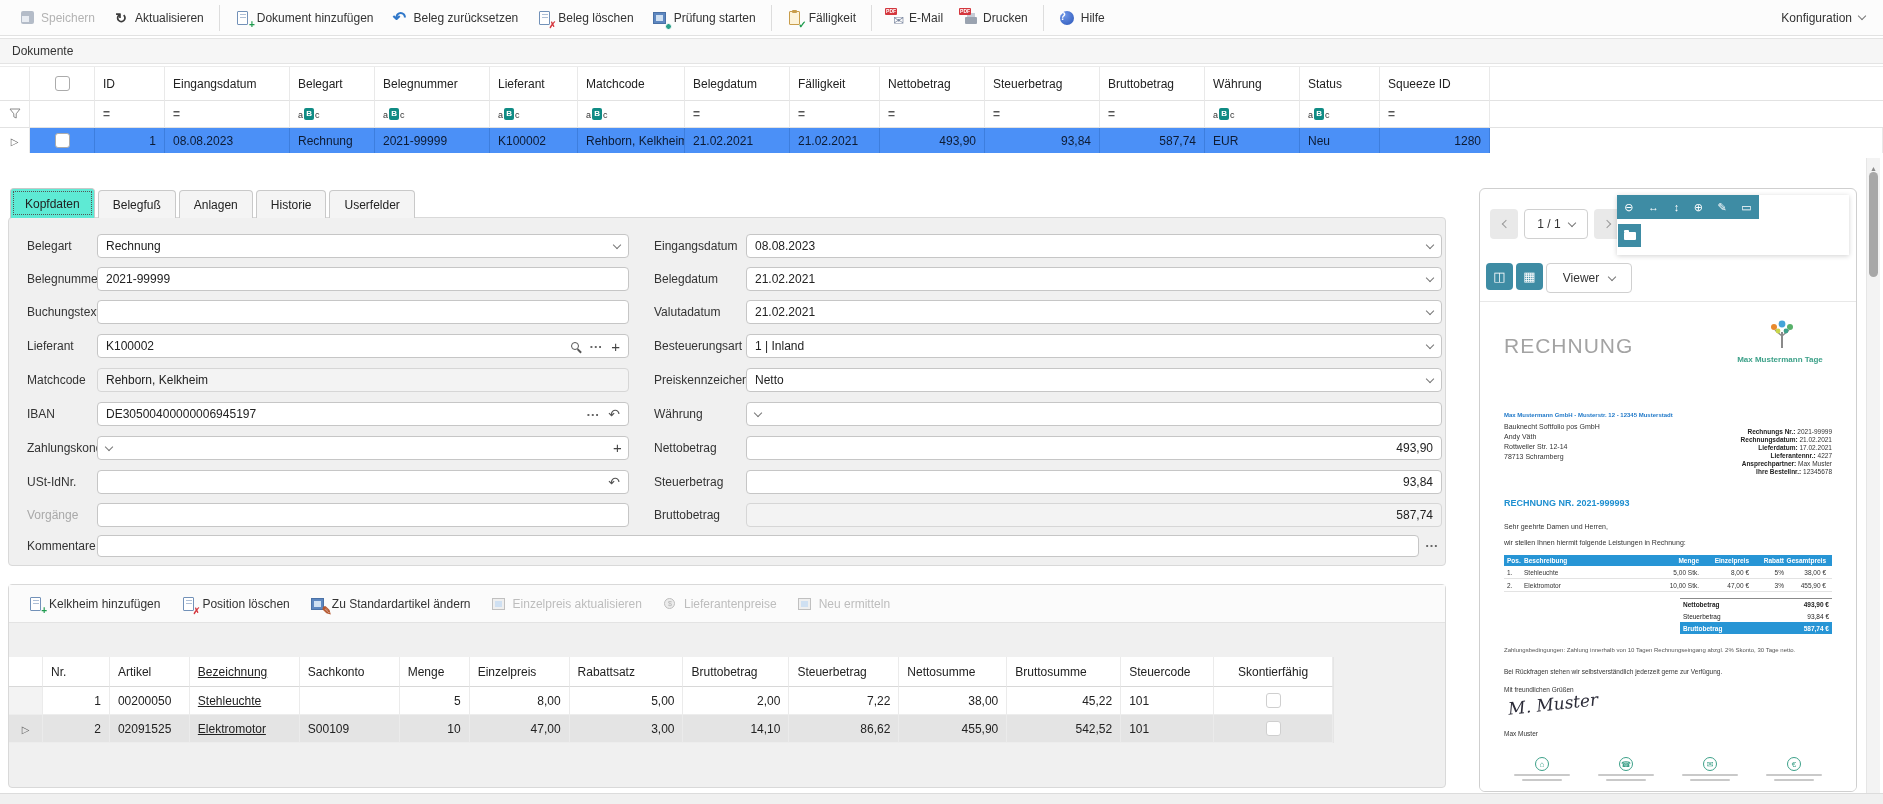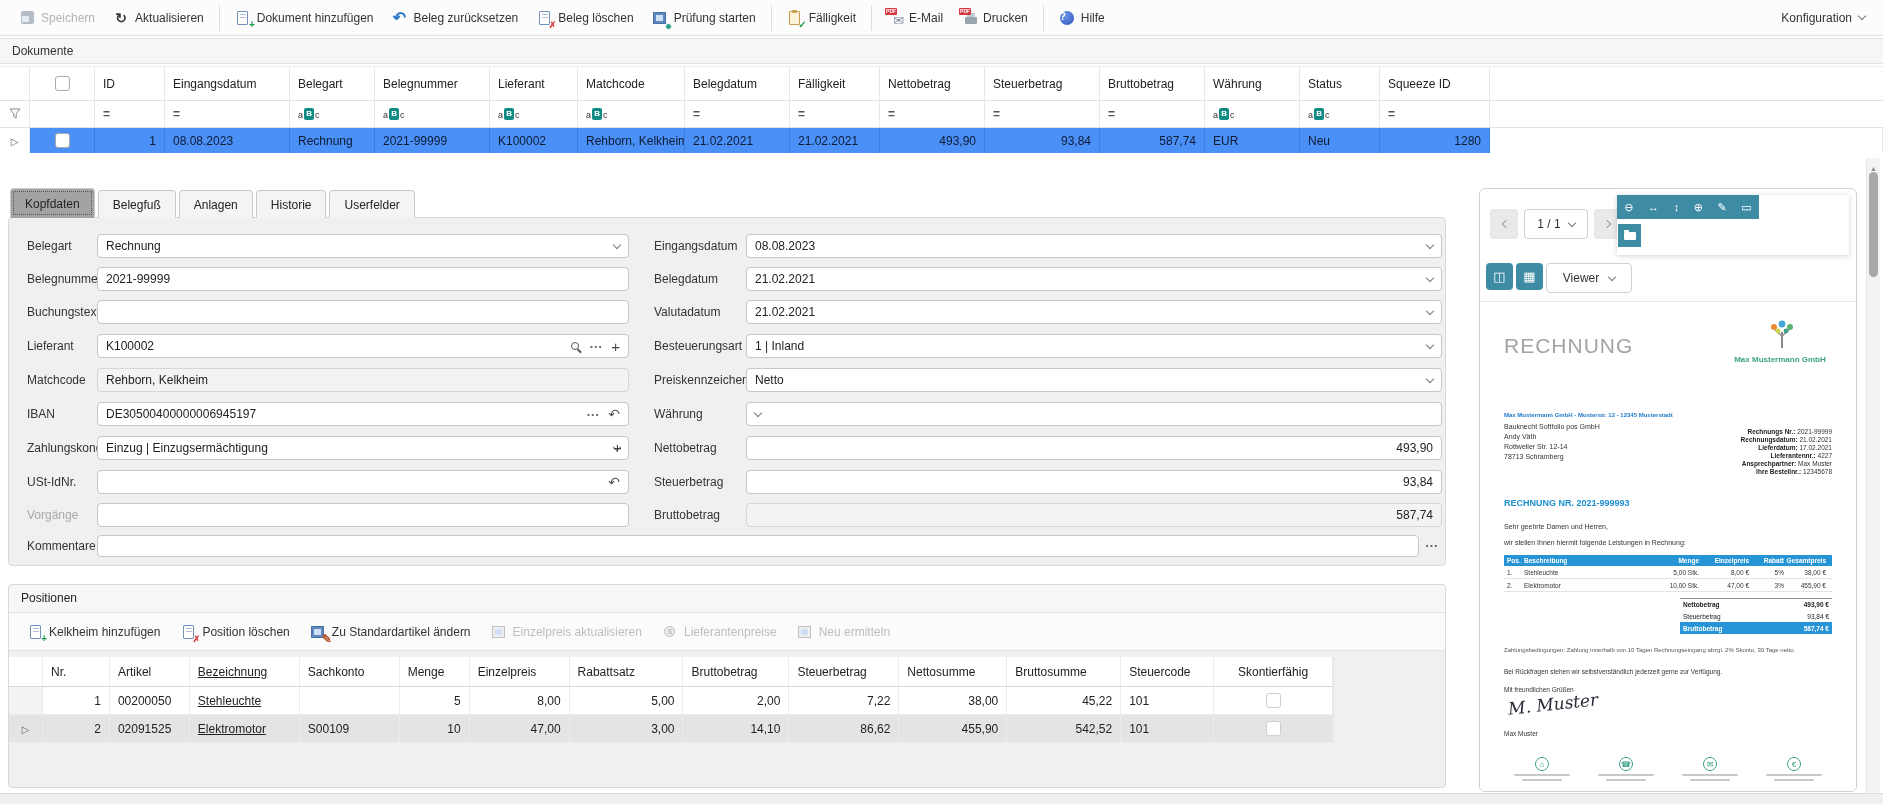--- a/index.html
+++ b/index.html
@@ -60,21 +60,21 @@
   .dcfill{flex:1;border-right:none;}
   .cbx { width:15px; height:15px; background:#fff; border:1px solid #ababab; border-radius:3px; }
   .g-arrow::before { content:"▷"; color:#666; font-size:10px; }
   .abc { display:inline-flex; align-items:flex-end; gap:1px; font-size:9px; color:#333; line-height:1; }
   .abc .bb { background:#0f8b84; color:#fff; font-weight:bold; width:10px; height:12px; display:inline-flex; align-items:center; justify-content:center; border-radius:2px; font-size:8px; }
   .eq { font-size:12px; color:#555; font-weight:bold; }
 
   
   .tabs { position:absolute; left:10px; top:190px; display:flex; align-items:flex-end; height:28px; z-index:3; }
   .tab { height:28px; display:flex; align-items:center; padding:0 14px; background:#f4f4f4; border:1px solid #c9c9c9; border-bottom:none; border-radius:4px 4px 0 0; margin-right:3px; color:#222; }
-  .tab.active { background:#a3a3a3; height:30px; outline:1px dotted #555; outline-offset:-4px; }
+  .tab.active { background:#5eead4; height:30px; outline:1px dotted #555; outline-offset:-4px; }
   .panel { position:absolute; left:8px; width:1438px; background:#f0f0f0; border:1px solid #d9d9d9; border-radius:4px; }
   .panel.kopf { top:217px; height:349px; }
   .panel.pos  { top:584px; height:204px; }
 
   
   .frow { position:absolute; height:24px; display:flex; align-items:center; }
   .flabel { position:absolute; left:18px; color:#333; white-space:nowrap; }
   .flabel.dim { color:#a9a9a9; }
   .rlabel { position:absolute; left:645px; color:#333; white-space:nowrap; }
   .ffield { position:absolute; height:24px; background:#fff; border:1px solid #c6c6c6; border-radius:4px; display:flex; align-items:center; padding:0 8px; gap:8px; }
@@ -430,21 +430,20 @@
       <span class="flabel">IBAN</span>
       <div class="ffield fL">
         <span class="fval">DE30500400000006945197</span>
         <span class="fico g-dots"></span>
         <span class="fico g-undo"></span>
       </div>
     </div>
     <div class="frow" style="top:218px">
       <span class="flabel">Zahlungskondition</span>
       <div class="ffield fL">
-        <span class="fval">Einzug | Einzugsermächtigung</span>
         <span class="chv"></span>
       </div>
       <span class="outplus fico g-plus"></span>
     </div>
     <div class="frow" style="top:252px">
       <span class="flabel">USt-IdNr.</span>
       <div class="ffield fL">
         <span class="fval"></span>
         <span class="fico g-undo"></span>
       </div>
@@ -518,23 +517,20 @@
     </div>
     <div class="frow" style="top:285px">
       <span class="rlabel">Bruttobetrag</span>
       <div class="ffield fR ro">
         <span class="fval right">587,74</span>
       </div>
     </div>
   </div>
 
   <div class="panel pos">
-    <div class="pos-title">
-      <span>Positionen</span>
-    </div>
     <div class="pos-tb">
       <div class="tbtn">
         <span class="ic">
             <span class="doc">
               <i class="l1"></i>
               <i class="l2"></i>
             </span>
             <span class="badge green">+</span>
           </span>
         <span>Kelkheim hinzufügen</span>
@@ -679,21 +675,21 @@
       <svg class="tree" width="28" height="30" viewBox="0 0 28 30">
         <line x1="14" y1="12" x2="14" y2="28" stroke="#8a8a8a" stroke-width="2"></line>
         <line x1="14" y1="16" x2="7" y2="10" stroke="#8a8a8a" stroke-width="1.4"></line>
         <line x1="14" y1="16" x2="21" y2="10" stroke="#8a8a8a" stroke-width="1.4"></line>
         <circle cx="6" cy="7" r="3" fill="#e88a2e"></circle>
           <circle cx="14" cy="4" r="3.4" fill="#45a4d8"></circle>
         <circle cx="22" cy="7" r="3" fill="#58b06a"></circle>
           <circle cx="10" cy="11" r="2.4" fill="#c9d64a"></circle>
         <circle cx="18" cy="11" r="2.4" fill="#3da189"></circle>
       </svg>
-      <div class="inv-company">Max Mustermann GmbH</div>
+      <div class="inv-company">Max Mustermann Tage</div>
       <div class="sender">Max Mustermann GmbH - Musterstr. 12 - 12345 Musterstadt</div>
       <div class="recip">
         <div>Bauknecht Softfolio pos GmbH</div>
         <div>Andy Väth</div>
         <div>Rottweiler Str. 12-14</div>
         <div>78713 Schramberg</div>
       </div>
       <div class="meta">
         <div><b>Rechnungs Nr.:</b> <span>2021-99999</span></div>
         <div><b>Rechnungsdatum:</b> <span>21.02.2021</span></div>

